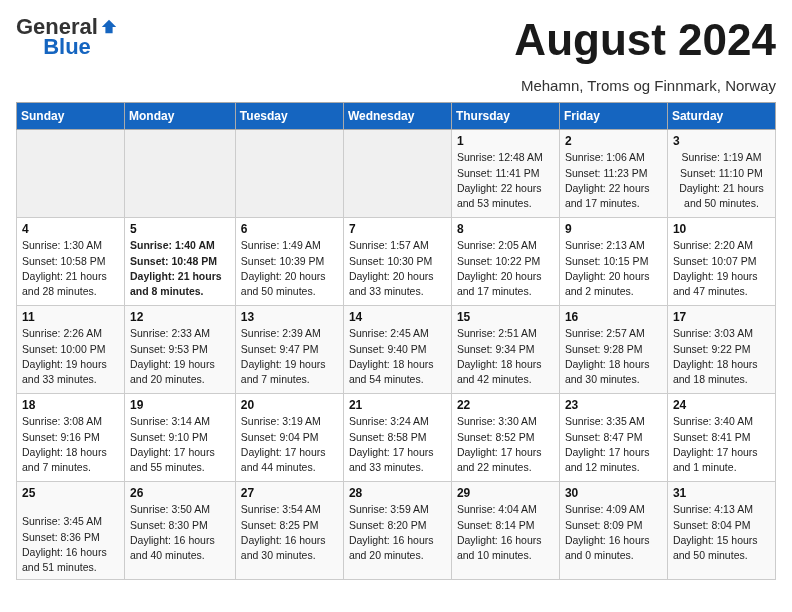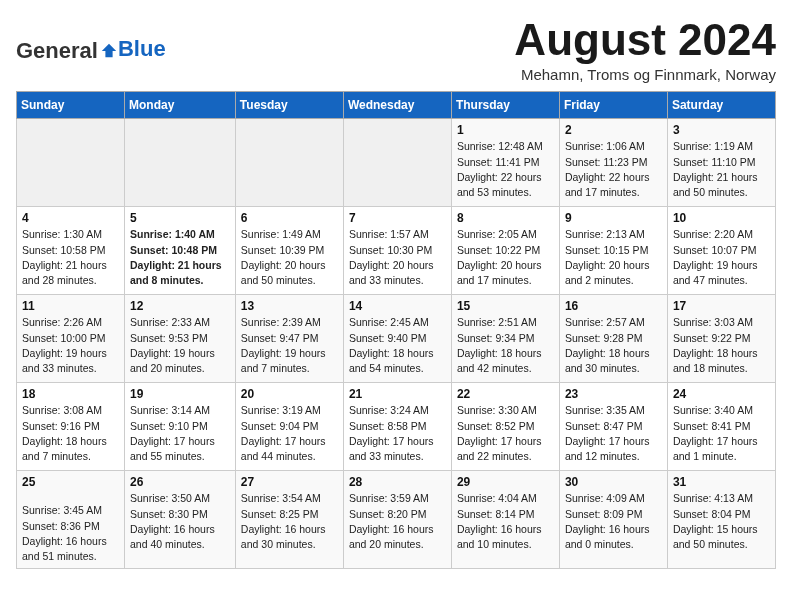--- a/index.html
+++ b/index.html
@@ -11,23 +11,22 @@
       padding: 16px;
     }
     .header {
       display: flex;
       justify-content: space-between;
       align-items: flex-start;
       margin-bottom: 8px;
     }
     .logo {
       display: flex;
-      flex-direction: row;
+      flex-direction: column;
       align-items: center;
-      margin-top: 24px;
     }
     .logo-text {
       display: flex;
       align-items: center;
       font-size: 22px;
       font-weight: bold;
       color: #1a1a2e;
       line-height: 1;
     }
     .logo-general { color: #333; font-weight: bold; }
@@ -42,21 +41,21 @@
     }
     .main-title {
       font-size: 44px;
       font-weight: bold;
       color: #1a1a1a;
       line-height: 1.1;
     }
     .subtitle {
       font-size: 15px;
       color: #333;
-      margin-top: 2px;
+      margin-top: 13px;
     }
     .calendar {
       width: 100%;
       border-collapse: collapse;
       font-size: 11px;
     }
     .calendar thead tr th {
       background: #1565c0;
       color: #fff;
       padding: 6px 4px;
@@ -138,21 +137,21 @@
         </td>
         <td>
           <span class="day-num">2</span>
           <div class="day-info" style="white-space: pre-line;">Sunrise: 1:06 AM
 Sunset: 11:23 PM
 Daylight: 22 hours
 and 17 minutes.</div>
         </td>
         <td>
           <span class="day-num">3</span>
-          <div class="day-info" style="white-space: pre-line;">Sunrise: 1:19 AM
+          <div class="day-info" style="white-space: pre-line; text-align: center;">Sunrise: 1:19 AM
 Sunset: 11:10 PM
 Daylight: 21 hours
 and 50 minutes.</div>
         </td>
       </tr>
       <tr>
         <td>
           <span class="day-num">4</span>
           <div class="day-info" style="white-space: pre-line;">Sunrise: 1:30 AM
 Sunset: 10:58 PM

